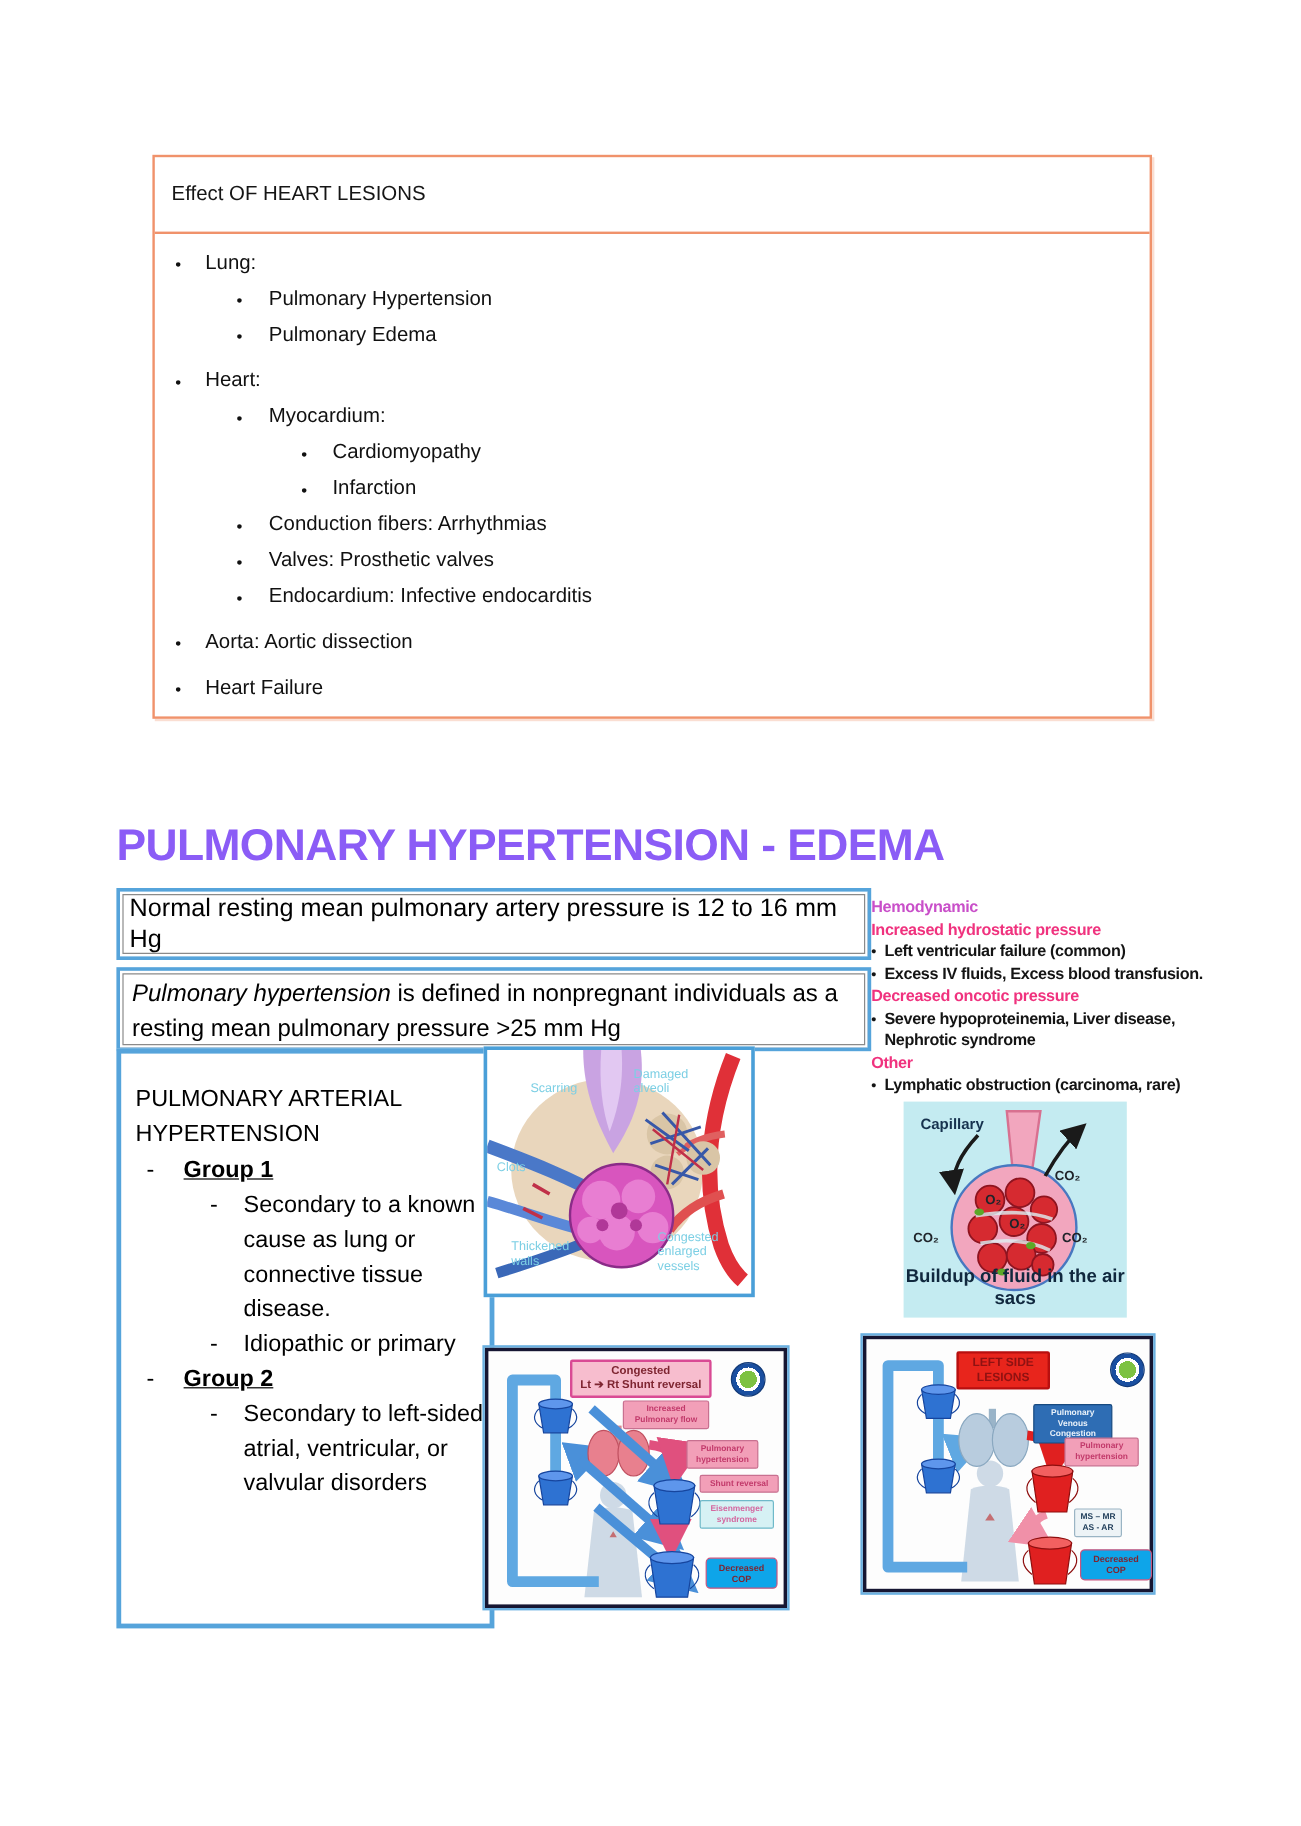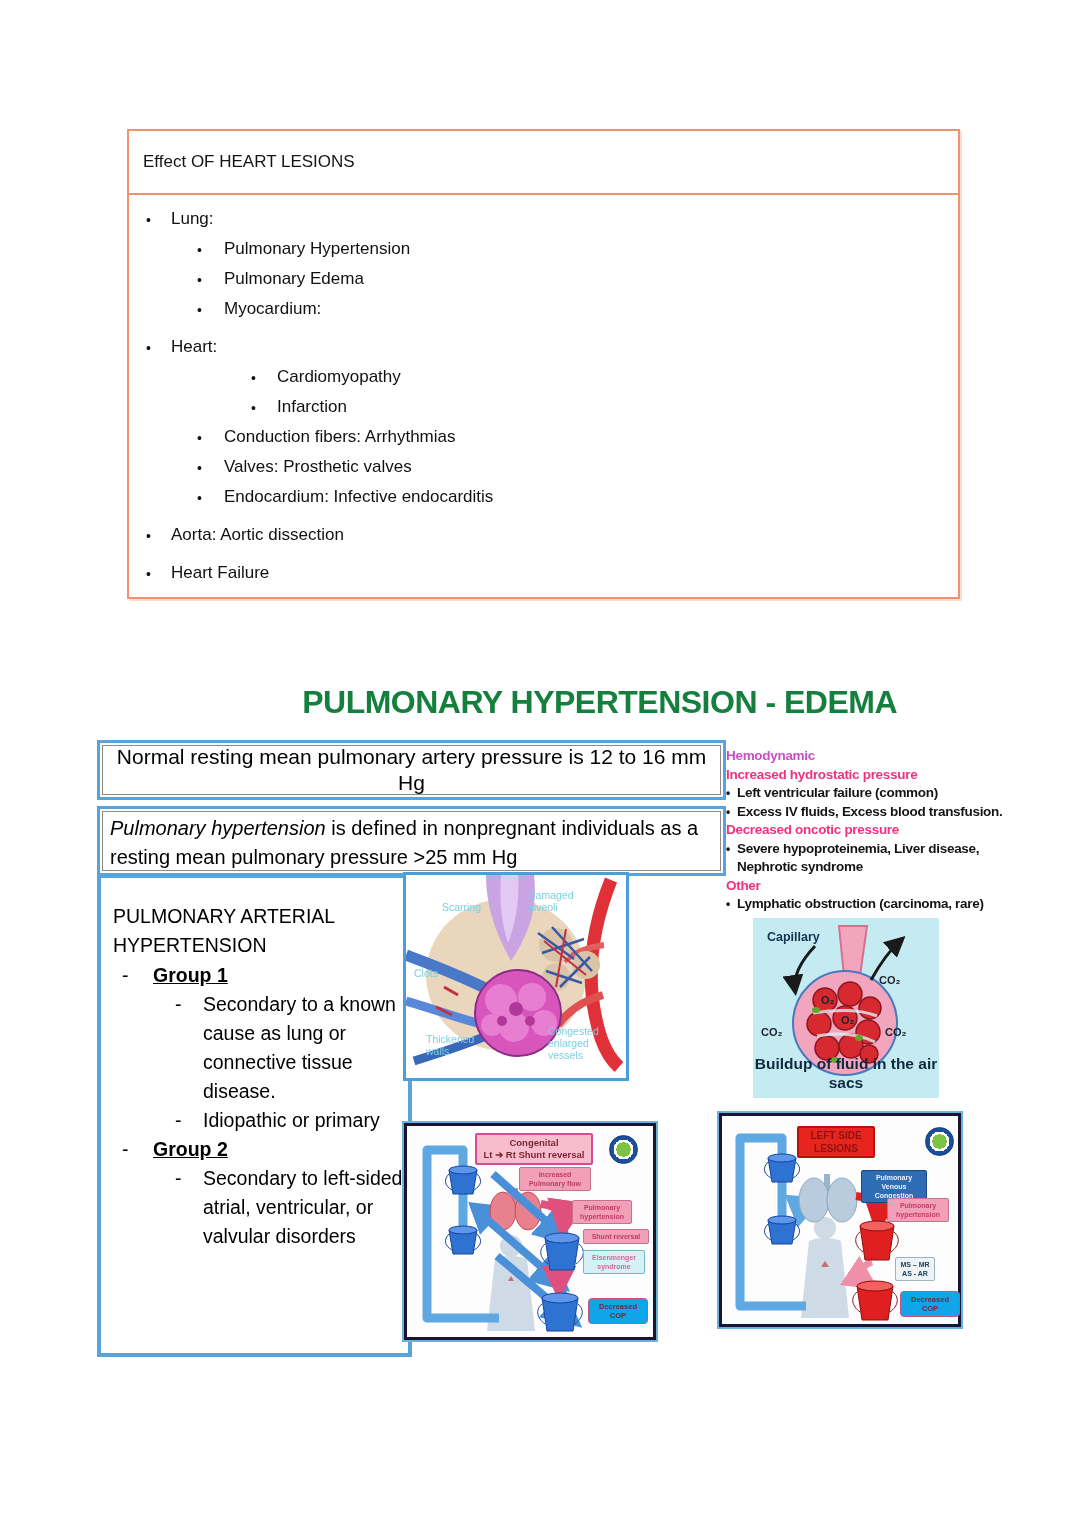--- a/index.html
+++ b/index.html
@@ -13,28 +13,28 @@
       align-items:center;padding:0 14px;font-size:17px;color:#151515;}
   .effect-box .ebx-content{padding:9px 14px 0 0;}
   .ebullet{position:relative;font-size:17px;color:#111;line-height:30px;}
   .ebullet::before{content:"•";position:absolute;font-size:14px;top:1px;}
   .lvl1{padding-left:42px;}  .lvl1::before{left:17px;}
   .lvl2{padding-left:95px;}  .lvl2::before{left:68px;}
   .lvl3{padding-left:148px;} .lvl3::before{left:122px;}
   .gap{margin-top:8px;}
 
   
-  .main-title{position:absolute;left:97px;top:684px;width:800px;text-align:right;
-      font-size:32px;font-weight:800;color:#15803d;letter-spacing:-0.5px;}
+  .main-title{position:absolute;left:97px;top:684px;width:800px;text-align:left;
+      font-size:37px;font-weight:800;color:#8b5cf6;letter-spacing:-0.5px;}
 
   
   .bluebox{position:absolute;left:97px;border:3px solid #56A4DB;background:#fff;
       box-shadow:inset 0 0 0 2px #ffffff, inset 0 0 0 3px #8a8a8a;color:#000;}
   .box1{top:740px;width:607px;height:50px;display:flex;align-items:center;justify-content:center;
-      text-align:center;font-size:21px;line-height:26px;padding:2px 8px;}
+      font-size:21px;line-height:26px;padding:2px 8px;}
   .box2{top:806px;width:603px;height:54px;font-size:20px;line-height:29px;padding:5px 10px;}
   .box2 .it{font-style:italic;}
 
   
   .hemo{position:absolute;left:726px;top:747px;width:300px;font-size:13.5px;font-weight:bold;
       line-height:18.5px;color:#141414;letter-spacing:-0.3px;}
   .hemo .magenta{color:#C94FC9;}
   .hemo .pink{color:#F0327E;}
   .hemo .hitem{position:relative;padding-left:11px;}
   .hemo .hitem::before{content:"•";position:absolute;left:0;font-size:12px;}
@@ -91,22 +91,22 @@
 <body>
 
 <div class="page">
 
   <div class="effect-box">
     <div class="ebx-header">Effect OF HEART LESIONS</div>
     <div class="ebx-content">
       <div class="ebullet lvl1">Lung:</div>
       <div class="ebullet lvl2">Pulmonary Hypertension</div>
       <div class="ebullet lvl2">Pulmonary Edema</div>
+      <div class="ebullet lvl1 gap">Heart:</div>
       <div class="ebullet lvl2">Myocardium:</div>
-      <div class="ebullet lvl1 gap">Heart:</div>
       <div class="ebullet lvl3">Cardiomyopathy</div>
       <div class="ebullet lvl3">Infarction</div>
       <div class="ebullet lvl2">Conduction fibers: Arrhythmias</div>
       <div class="ebullet lvl2">Valves: Prosthetic valves</div>
       <div class="ebullet lvl2">Endocardium: Infective endocarditis</div>
       <div class="ebullet lvl1 gap">Aorta: Aortic dissection</div>
       <div class="ebullet lvl1 gap">Heart Failure</div>
     </div>
   </div>
 
@@ -254,21 +254,21 @@
         <ellipse cx="155" cy="112" rx="17" ry="5" fill="#5E96EC" stroke="#16459E"></ellipse>
         <path d="M138,118 C131,124 133,132 141,138 M172,118 C179,124 177,132 169,138" stroke="#16459E" fill="none"></path>
       </g>
       <g>
         <polygon points="135,172 171,172 166,205 140,205" fill="#2E72D2" stroke="#16459E"></polygon>
         <ellipse cx="153" cy="172" rx="18" ry="5" fill="#5E96EC" stroke="#16459E"></ellipse>
         <path d="M135,178 C128,184 130,192 138,198 M171,178 C178,184 176,192 168,198" stroke="#16459E" fill="none"></path>
       </g>
     </svg>
     <div class="dbox d1-header">
-      <div>Congenital</div>
+      <div>Congested</div>
       <div>Lt ➔ Rt Shunt reversal</div>
     </div>
     <div class="dbox pinkbox" style="left:112px;top:41px;width:68px;">Increased Pulmonary flow</div>
     <div class="dbox pinkbox" style="left:165px;top:74px;width:56px;">Pulmonary hypertension</div>
     <div class="dbox pinkbox" style="left:176px;top:103px;width:62px;">Shunt reversal</div>
     <div class="dbox eisenbox" style="left:176px;top:124px;width:58px;">Eisenmenger syndrome</div>
     <div class="dbox copbox" style="left:181px;top:172px;width:54px;">Decreased COP</div>
     <div class="logo" style="left:202px;top:9px;"></div>
   </div>
 

